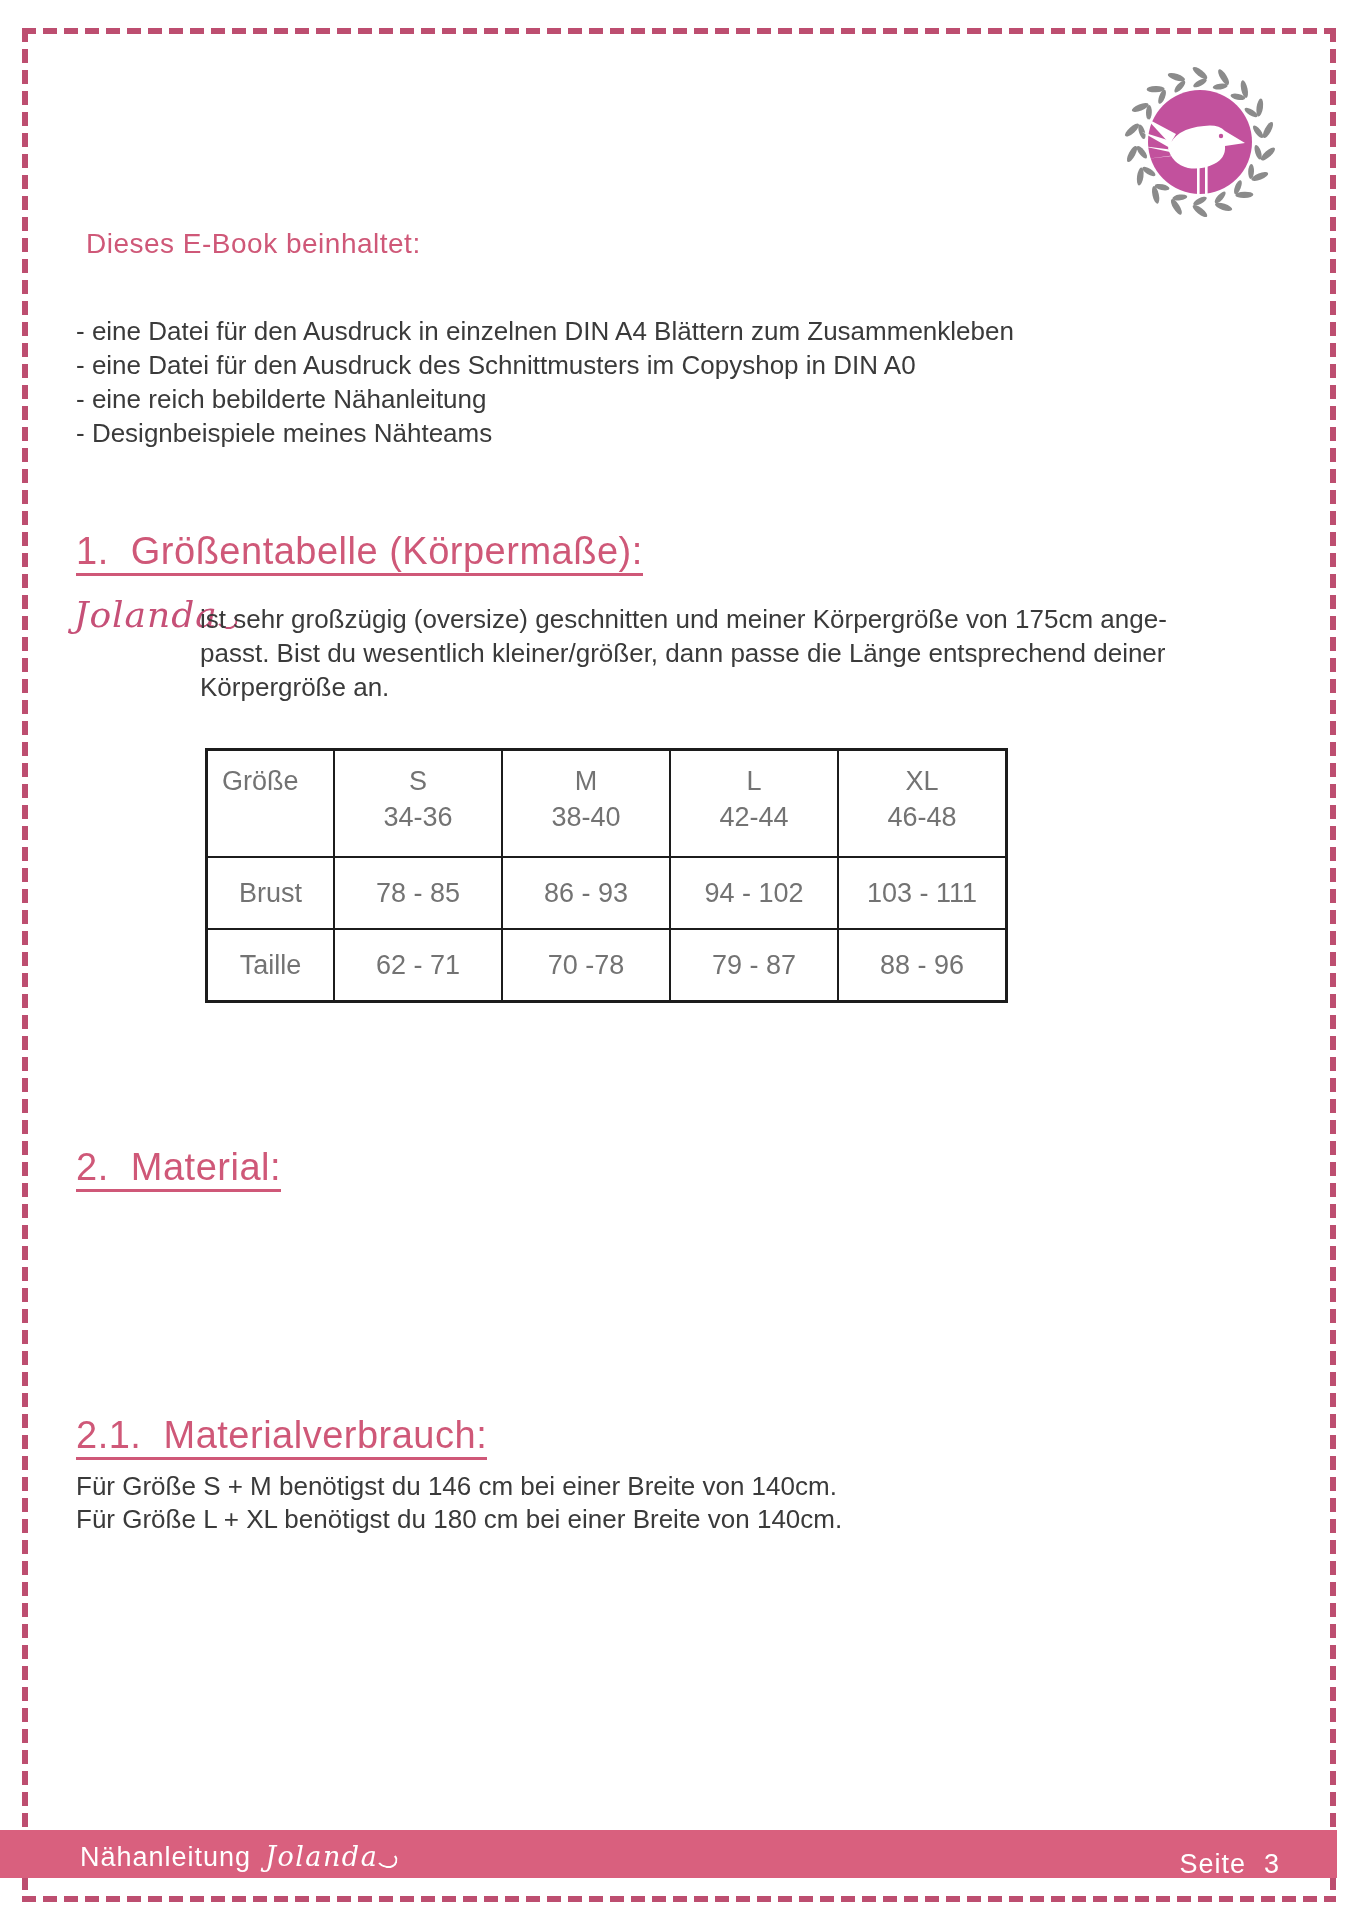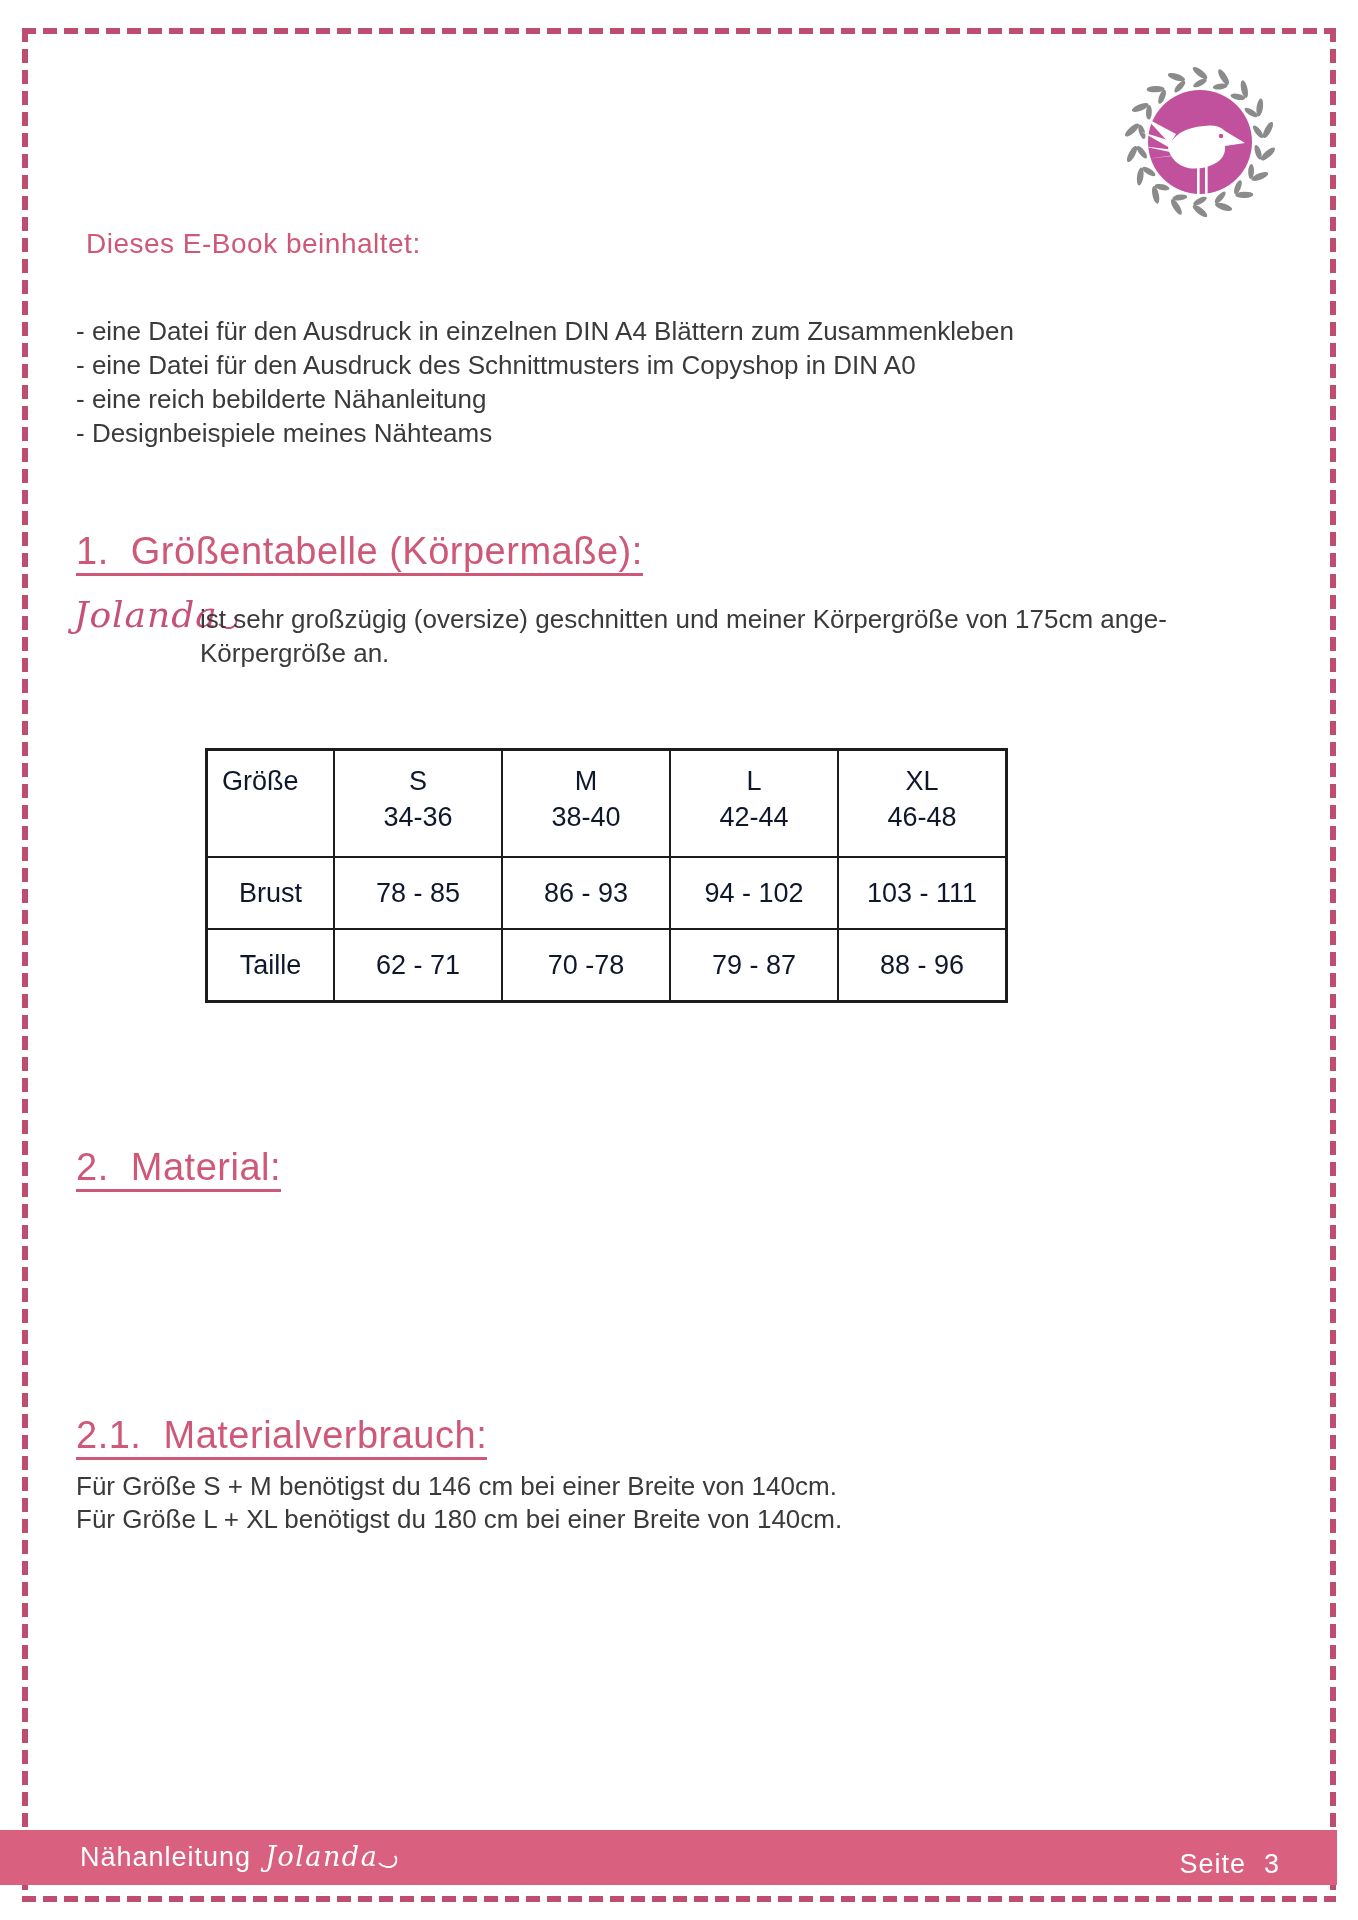--- a/index.html
+++ b/index.html
@@ -45,37 +45,37 @@
     display:inline-block; width:17px; height:13px; margin-left:-1px;
     border:2.5px solid currentColor; border-top-color:transparent; border-left-color:transparent;
     border-radius:50%; transform:rotate(12deg) translateY(2px);
   }
   .intro-text { position:absolute; left:200px; top:602px; font-size:26px; line-height:34px; }
   .intro-text div { white-space:pre; }
 
   .size-table-wrap { position:absolute; left:205px; top:748px; }
   table.size { border-collapse:collapse; table-layout:fixed; }
   table.size td, table.size th {
-    border:2px solid #1c1c1c; font-weight:400; font-size:27px; color:#0f172a;
+    border:2px solid #1c1c1c; font-weight:400; font-size:27px; color:#737373;
     text-align:center; padding:0;
   }
   table.size { border:3px solid #1c1c1c; }
   table.size tr.head td { height:93px; vertical-align:top; padding-top:12px; line-height:36px; }
   table.size tr.head td.corner { text-align:left; padding-left:14px; }
   table.size tr.body td { height:70px; vertical-align:middle; }
   table.size tr.body td.rowlabel { }
   .c0 { width:111px; } .c1,.c2,.c3,.c4 { width:166px; }
 
   .para { position:absolute; font-size:26px; line-height:34px; color:#3a3a3a; }
   .para div { white-space:pre; }
   .p2 { left:76px; top:1218px; }
   .p21 { left:76px; top:1470px; line-height:33px; }
 
   .footer-bar {
-    position:absolute; left:0; top:1830px; width:1337px; height:55px;
+    position:absolute; left:0; top:1830px; width:1337px; height:48px;
     background:#d9607e; z-index:5; color:#ffffff;
   }
   .footer-left {
     position:absolute; left:80px; top:0; height:53px; line-height:53px;
     font-size:27px; letter-spacing:1px;
   }
   .footer-left .script { font-size:27px; margin-left:14px; letter-spacing:1.5px; }
   .footer-right {
     position:absolute; right:57px; top:8px; height:53px; line-height:53px;
     font-size:27px; letter-spacing:1px;
@@ -139,20 +139,21 @@
     <div>- eine reich bebilderte Nähanleitung</div>
     <div>- Designbeispiele meines Nähteams</div>
   </div>
 
   <div class="sec-heading sec1">1.  Größentabelle (Körpermaße):</div>
   <div class="brand-intro">
     <span class="script">Jolanda</span><span class="swash"></span>
   </div>
   <div class="intro-text">
     <div>ist sehr großzügig (oversize) geschnitten und meiner Körpergröße von 175cm ange-</div>
+    <div>passt. Bist du wesentlich kleiner/größer, dann passe die Länge entsprechend deiner</div>
     <div>Körpergröße an.</div>
   </div>
 
   <div class="size-table-wrap">
     <table class="size">
       <tbody>
           <tr class="head">
         <td class="c0 corner">Größe</td>
         <td class="c1">
           <div>S</div>

